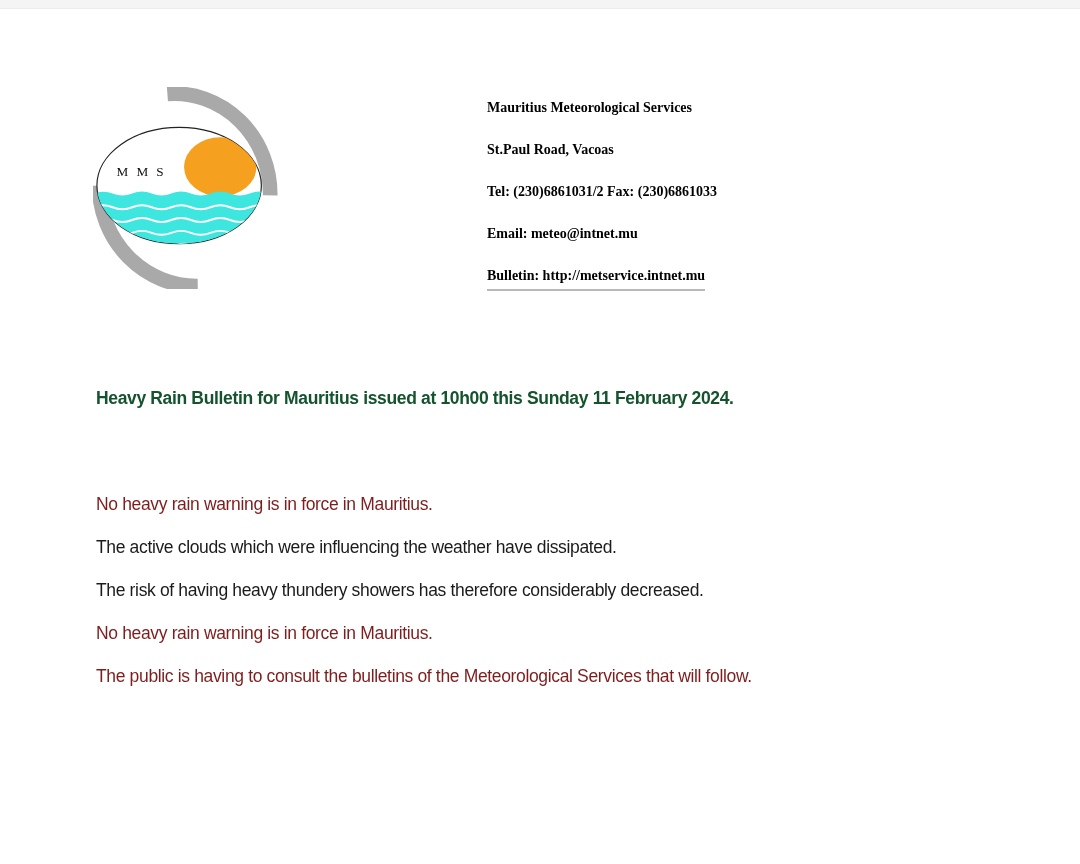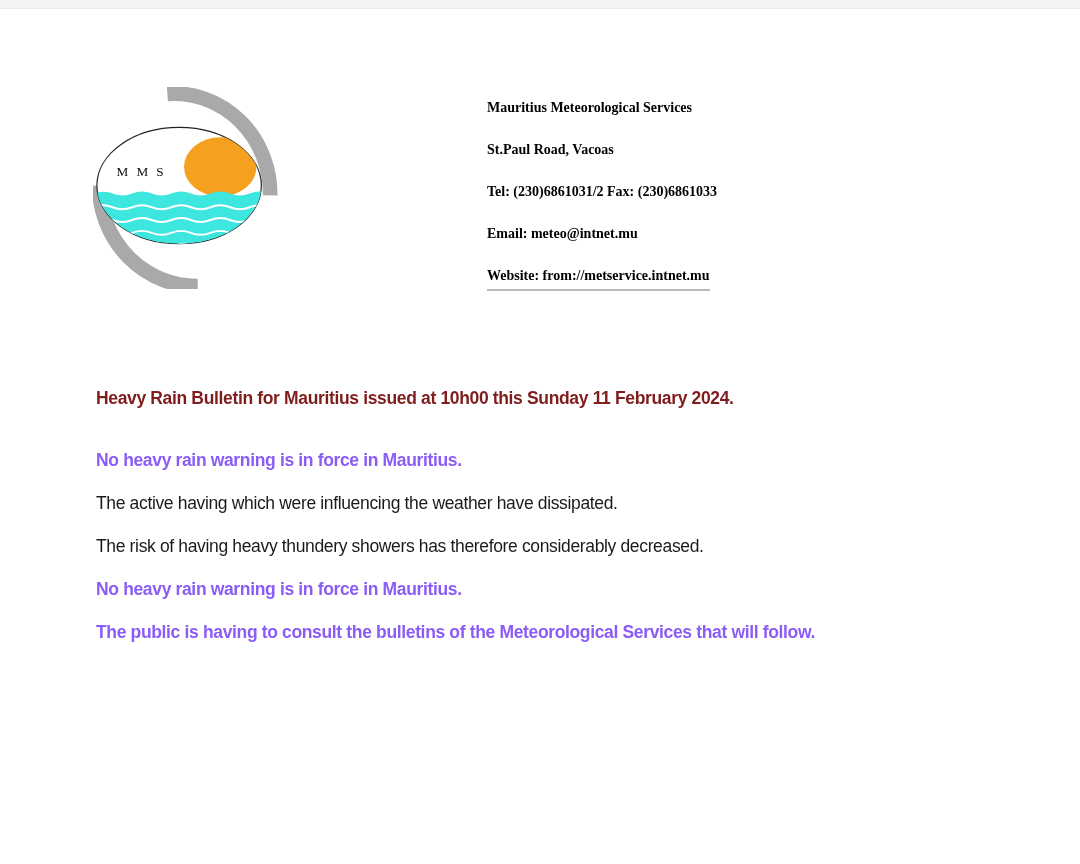--- a/index.html
+++ b/index.html
@@ -53,25 +53,25 @@
     position: absolute;
     left: 96px; top: 383px;
     width: 917px;
     font-size: 17.5px;
     letter-spacing: -0.35px;
     line-height: 30px;
     color: #1b1b1b;
   }
   .bulletin .title {
     font-weight: 700;
-    color: #7f1d1d;
-    margin-bottom: 32px;
+    color: #14532d;
+    margin-bottom: 76px;
   }
   .bulletin p { margin-bottom: 13px; }
-  .bulletin p.bold { font-weight: 700; color: #8b5cf6; }
+  .bulletin p.bold { font-weight: 400; color: #7f1d1d; }
   .bulletin p.justified {
     text-align: justify;
     text-align-last: left;
     margin-bottom: 53px;
   }
 </style>
 </head>
 <body>
 
 <div class="page">
@@ -107,30 +107,30 @@
       </g>
     </svg>
   </div>
 
   <div class="letterhead">
     <div class="lh-line">Mauritius Meteorological Services</div>
     <div class="lh-line">St.Paul Road, Vacoas</div>
     <div class="lh-line">Tel: (230)6861031/2 Fax: (230)6861033</div>
     <div class="lh-line">Email: meteo@intnet.mu</div>
     <div class="lh-line">
-      <span class="website-underline">Website: from://metservice.intnet.mu</span>
+      <span class="website-underline">Bulletin: http://metservice.intnet.mu</span>
     </div>
   </div>
 
   <div class="bulletin">
     <div class="title">Heavy Rain Bulletin for Mauritius issued at 10h00 this Sunday 11 February 2024.</div>
 
     <p class="bold">No heavy rain warning is in force in Mauritius.</p>
 
-    <p>The active having which were influencing the weather have dissipated.</p>
+    <p>The active clouds which were influencing the weather have dissipated.</p>
 
     <p>The risk of having heavy thundery showers has therefore considerably decreased.</p>
 
 
     <p class="bold">No heavy rain warning is in force in Mauritius.</p>
 
     <p class="bold">The public is having to consult the bulletins of the Meteorological Services that will follow.</p>
   </div>
 
 </div>

